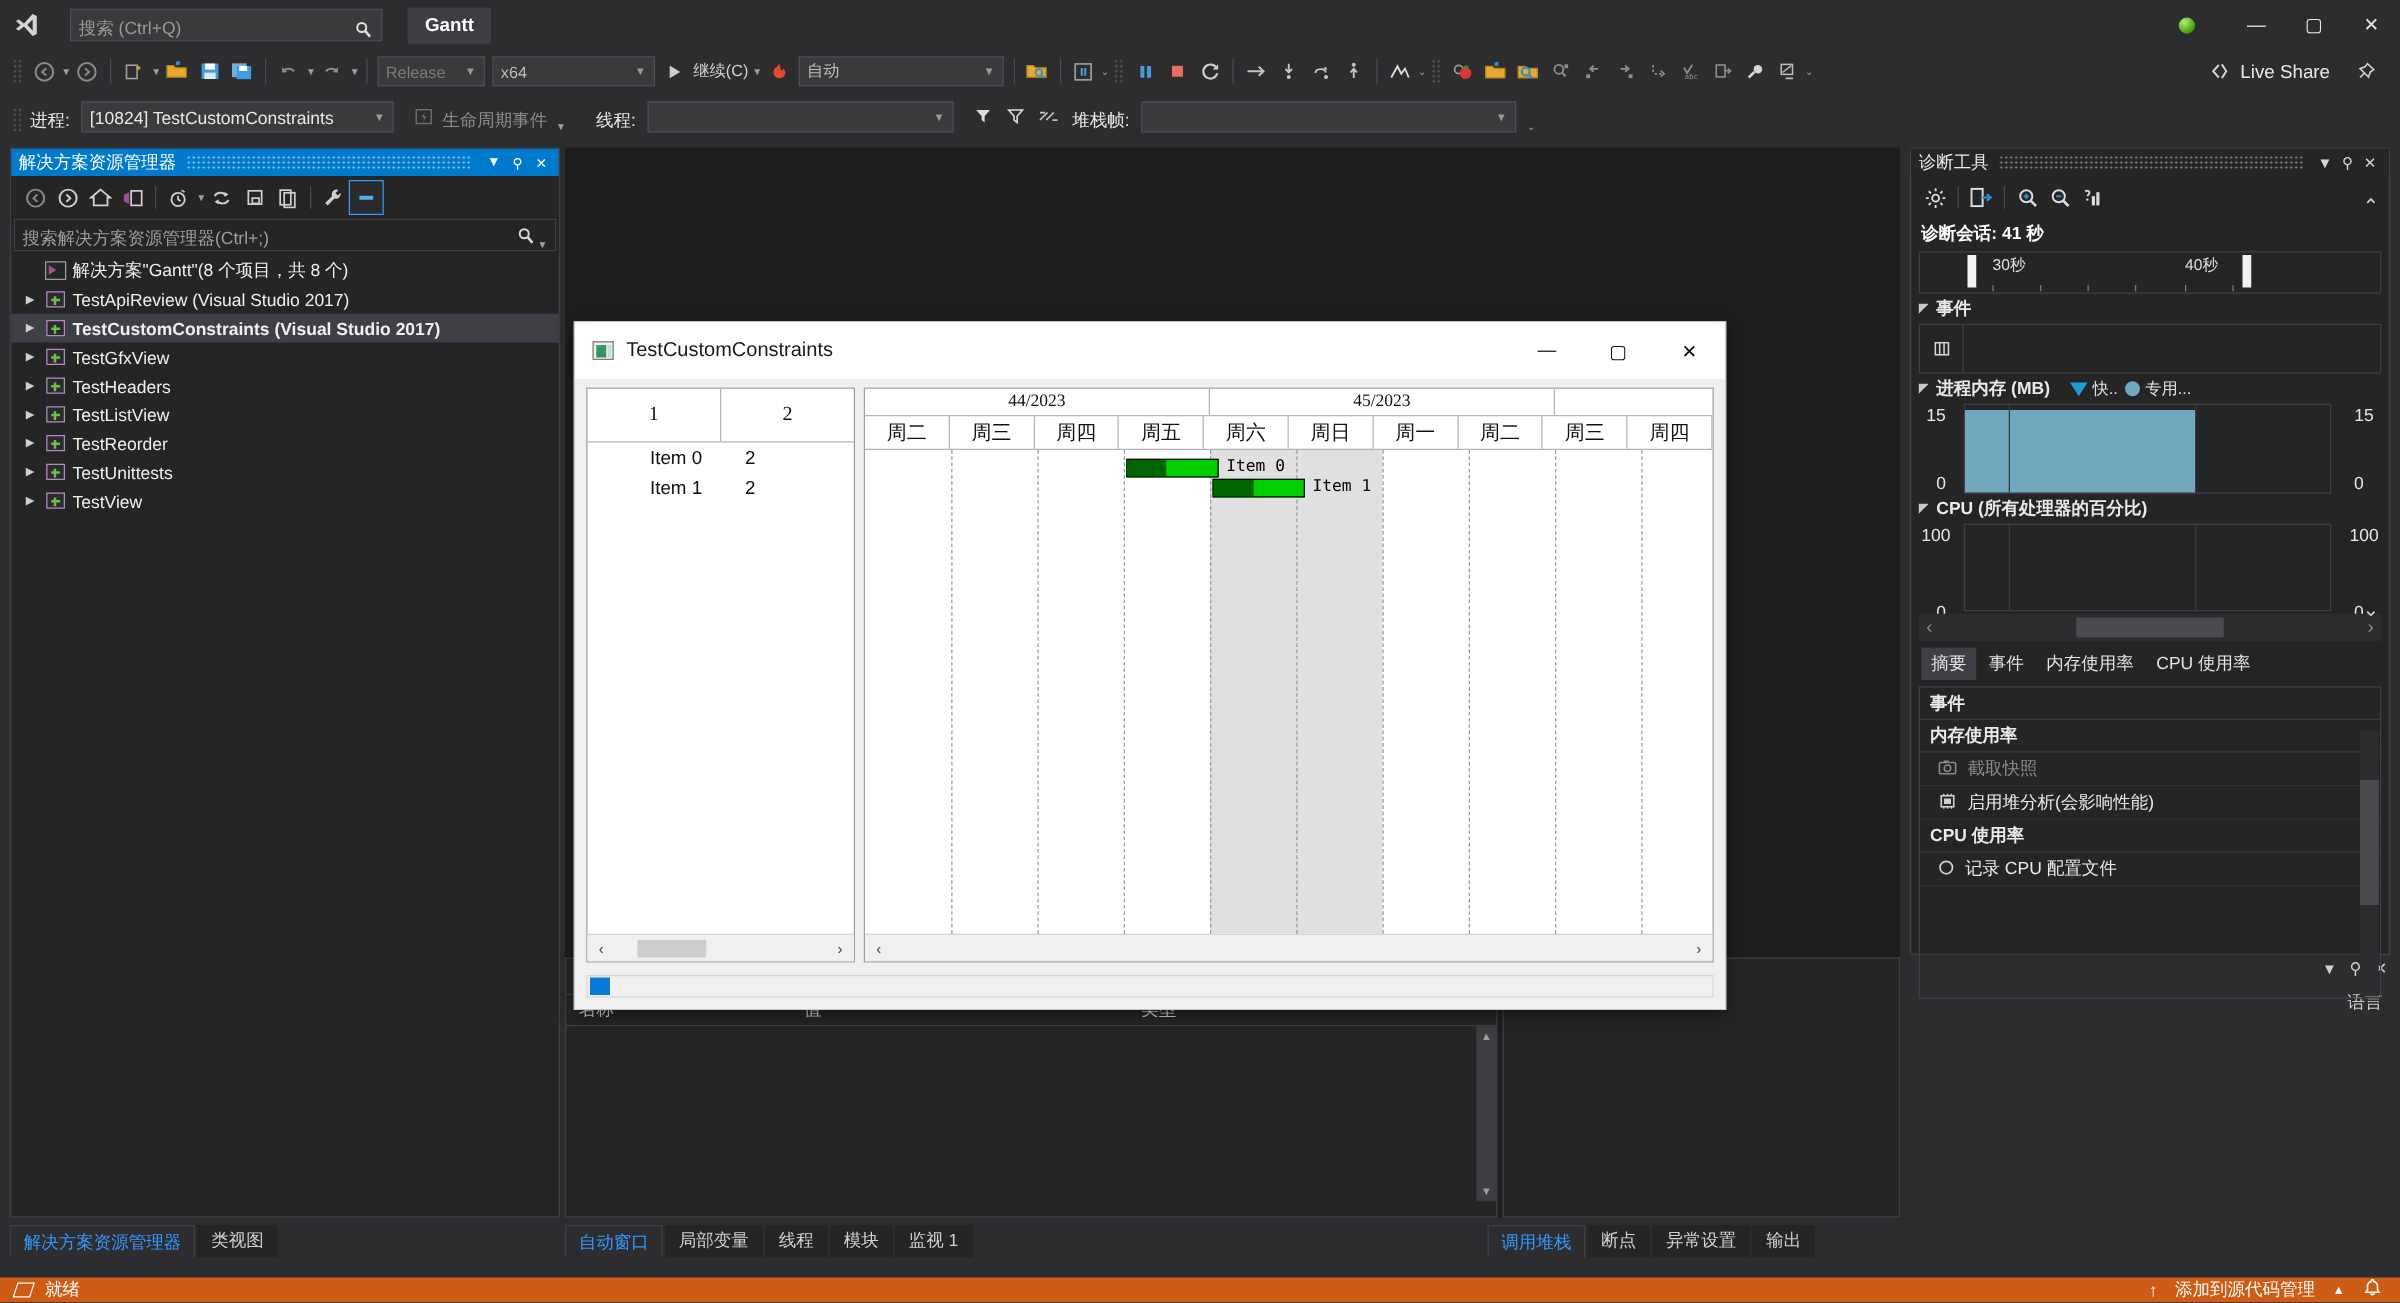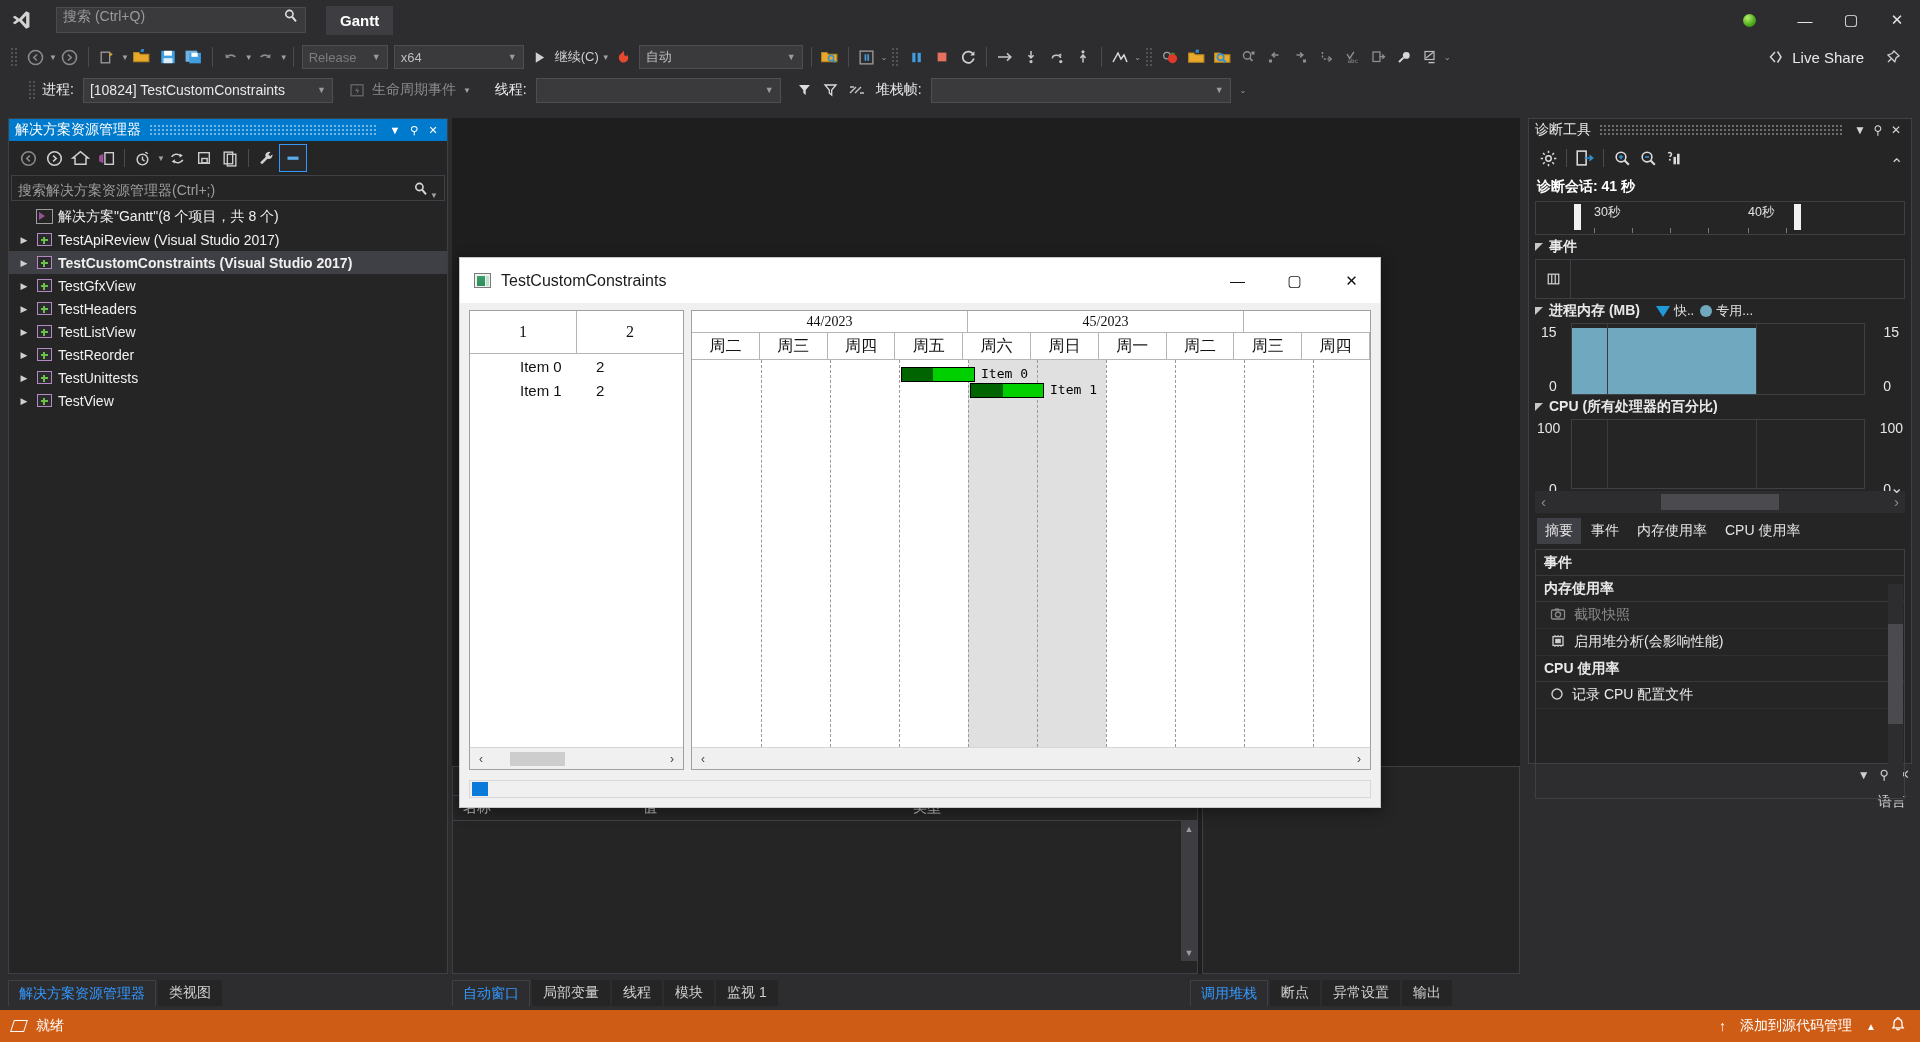--- a/index.html
+++ b/index.html
@@ -12,21 +12,21 @@
   .app { position:relative; width:1920px; height:1042px; background:#2d2d30; }
 
   
   .titlebar { position:absolute; left:0; top:0; width:1920px; height:40px; background:#2d2d30;
               display:flex; align-items:center; }
   .vs-logo { width:42px; height:40px; display:flex; align-items:center; justify-content:center; }
   .vs-logo svg { width:22px; height:22px; }
   .menu { display:flex; align-items:center; height:40px; }
   .menu-item { padding:0 12px; height:40px; line-height:40px; font-size:15px; color:#f1f1f1; cursor:default; white-space:nowrap;}
   .searchbox { margin-left:14px; width:250px; height:26px; background:#3a3a3d; border:1px solid #4a4a50;
-               display:flex; align-items:flex-start; padding:0 6px; }
+               display:flex; align-items:flex-end; padding:0 6px; }
   .searchbox .ph { flex:1; color:#9a9a9a; font-size:14px; }
   .searchbox .mag { width:16px; height:16px; position:relative; }
   .mag-ico { width:16px;height:16px; }
   .gantt-chip { margin-left:20px; background:#3e3e42; color:#ffffff; font-weight:bold; font-size:15px;
                 padding:6px 14px; }
   .win-ctl { position:absolute; right:0; top:0; height:40px; display:flex; align-items:center; }
   .win-btn { width:46px; height:40px; display:flex; align-items:center; justify-content:center; color:#e6e6e6; font-size:15px;}
   .greendot { width:13px; height:13px; border-radius:50%;
     background:radial-gradient(circle at 35% 30%, #b3f06a, #4ea81a 60%, #2d6b10);
     margin-right:26px; }
@@ -42,21 +42,21 @@
   .caret { font-size:8px; color:#a0a0a0; margin-left:1px; }
   .combo { height:24px; background:#3a3a3d; border:1px solid #4d4d52; color:#bdbdbd;
            display:flex; align-items:center; padding:0 6px; font-size:13px; margin:0 3px;}
   .combo .cv { flex:1; white-space:nowrap; overflow:hidden; }
   .combo .cc { color:#9a9a9a; font-size:9px; margin-left:6px;}
   .combo.disabled { color:#7c7c7c; }
   .tb-txt { font-size:13px; color:#cfcfcf; margin:0 2px; white-space:nowrap;}
 
   
   .toolbar2 { position:absolute; left:0; top:74px; width:1920px; height:32px; background:#2d2d30;
-              display:flex; align-items:center; padding-left:24px; }
+              display:flex; align-items:flex-end; padding-left:6px; }
   .lbl { font-size:14px; color:#e8e8e8; margin:0 6px 0 2px; white-space:nowrap;}
   .lbl.dim { color:#8b8b8b; }
 
   
   .sln { position:absolute; left:8px; top:118px; width:440px; height:856px; background:#252526;
          border:1px solid #3f3f46; }
   .sln-title { height:22px; background:#007acc; display:flex; align-items:center; padding:0 6px; }
   .sln-title .t { color:#fff; font-size:14px; white-space:nowrap; }
   .sln-title .dots { flex:1; height:12px; margin:0 8px;
      background-image:radial-gradient(rgba(255,255,255,.45) 1px, transparent 1px);
@@ -158,21 +158,21 @@
   .sum-h { height:26px; display:flex; align-items:center; padding-left:8px; font-weight:bold;
            font-size:14px; color:#eaeaea; border-bottom:1px solid #3a3a3d;}
   .sum-i { height:27px; display:flex; align-items:center; padding-left:14px; gap:8px;
            font-size:14px; color:#eaeaea; border-bottom:1px solid #2f2f32;}
   .sum-i.dim { color:#8a8a8a; }
   .diag-vscroll { position:absolute; right:1px; top:34px; width:15px; bottom:1px; background:#2d2d30;}
   .diag-vscroll .t { position:absolute; left:0; right:0; background:#4a4a4f; }
   .rightlow { position:absolute; left:1390px; top:770px; width:530px; height:36px; }
 
   
-  .status { position:absolute; left:0; bottom:0; width:1920px; height:32px; background:#cf5c14;
+  .status { position:absolute; left:0; bottom:0; width:1920px; height:20px; background:#cf5c14;
             display:flex; align-items:center; color:#fff; font-size:14px;text-align:right; }
   .status-left { display:flex; align-items:center; padding-left:12px; gap:10px;}
   .status-right { margin-left:auto; display:flex; align-items:center; gap:14px; padding-right:14px;}
   .st-sq { width:14px;height:12px; border:1.6px solid #fff; transform:skewX(-18deg); }
 
   
   .gwin { position:absolute; left:459px; top:257px; width:922px; height:551px; background:#ffffff;
           border:1px solid #c8c8c8; box-shadow:0 3px 14px rgba(0,0,0,.45); color:#000; }
   .gwin-title { height:45px; display:flex; align-items:center; padding-left:14px; background:#fff;}
   .gwin-ico { width:17px; height:15px; border:1.5px solid #7a7a7a; background:#f0f0f0; position:relative;}

